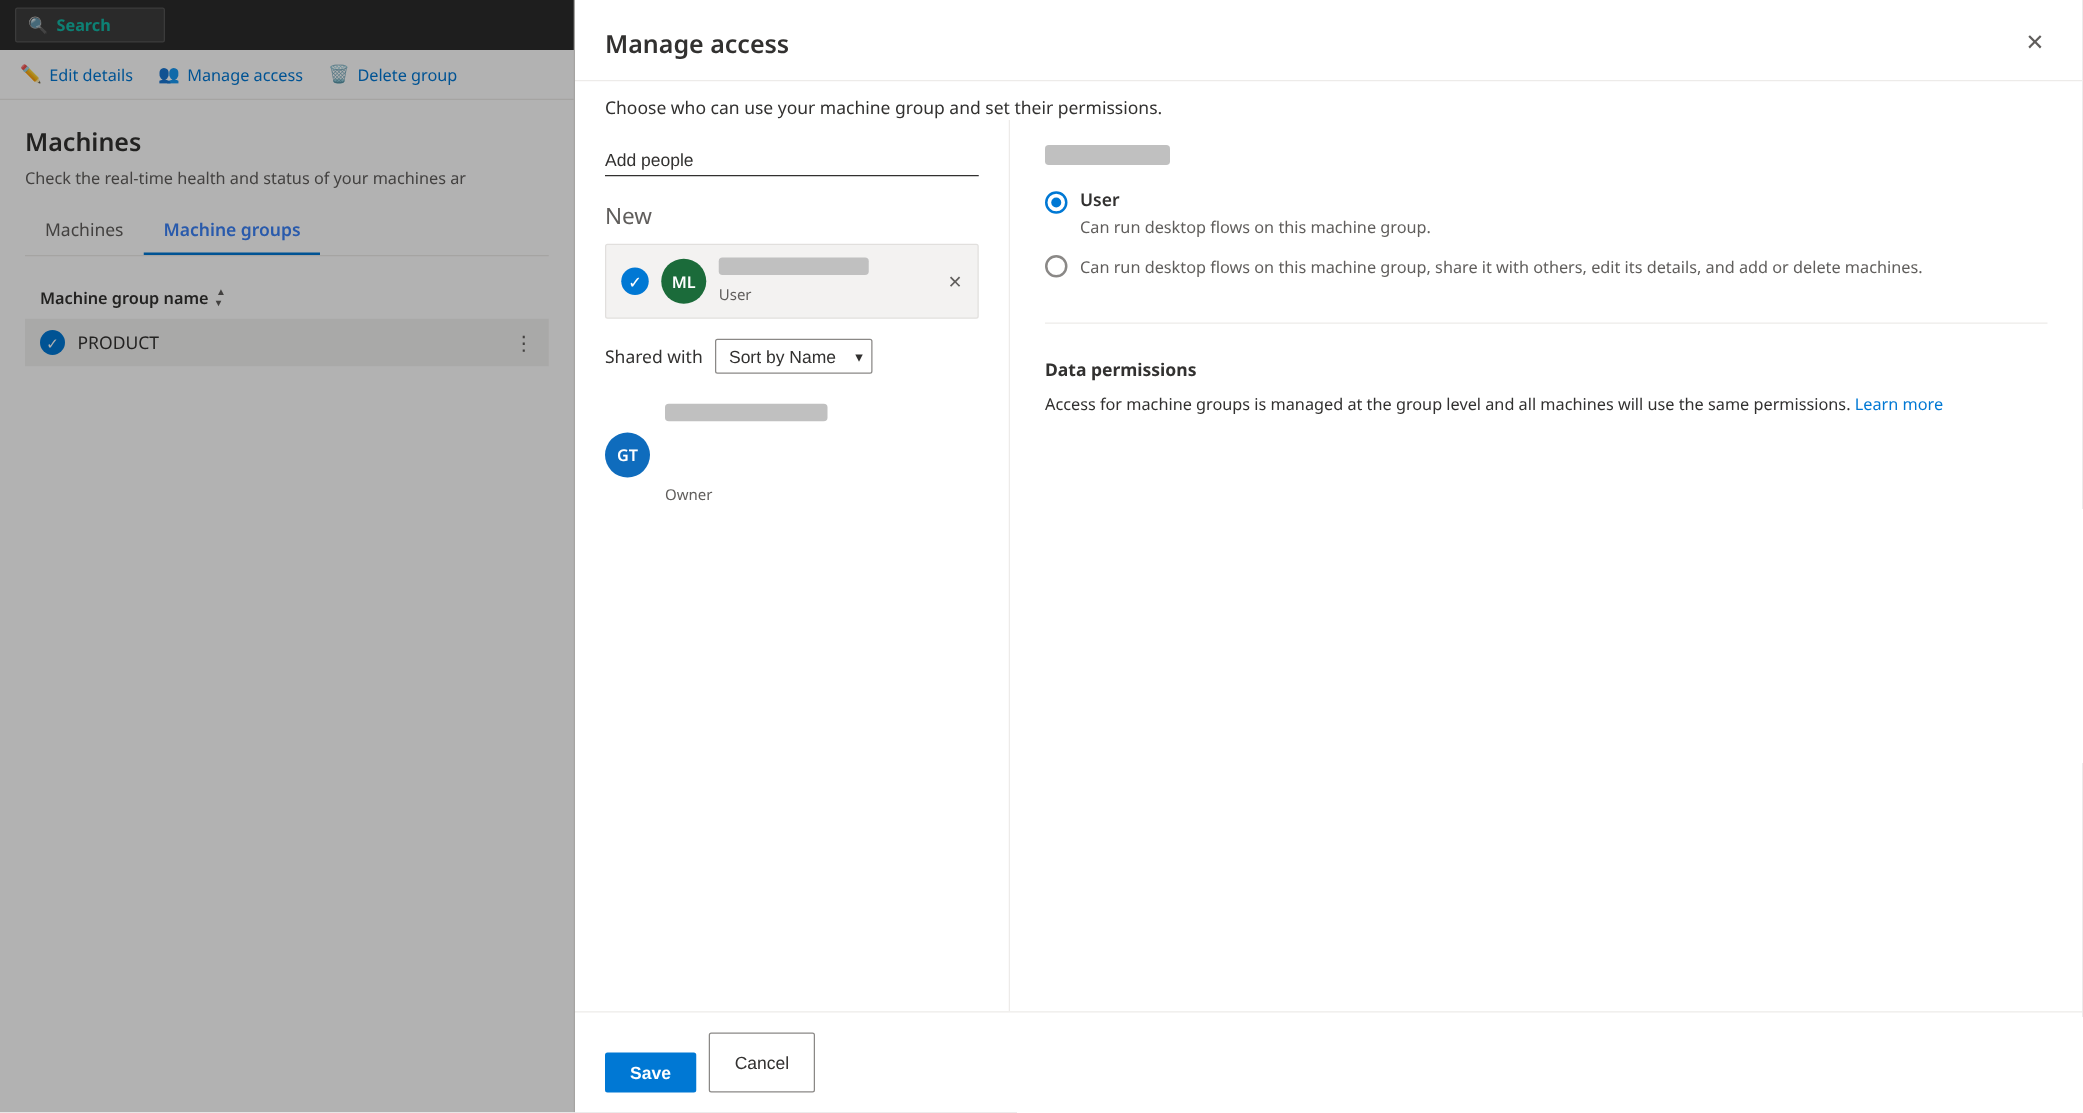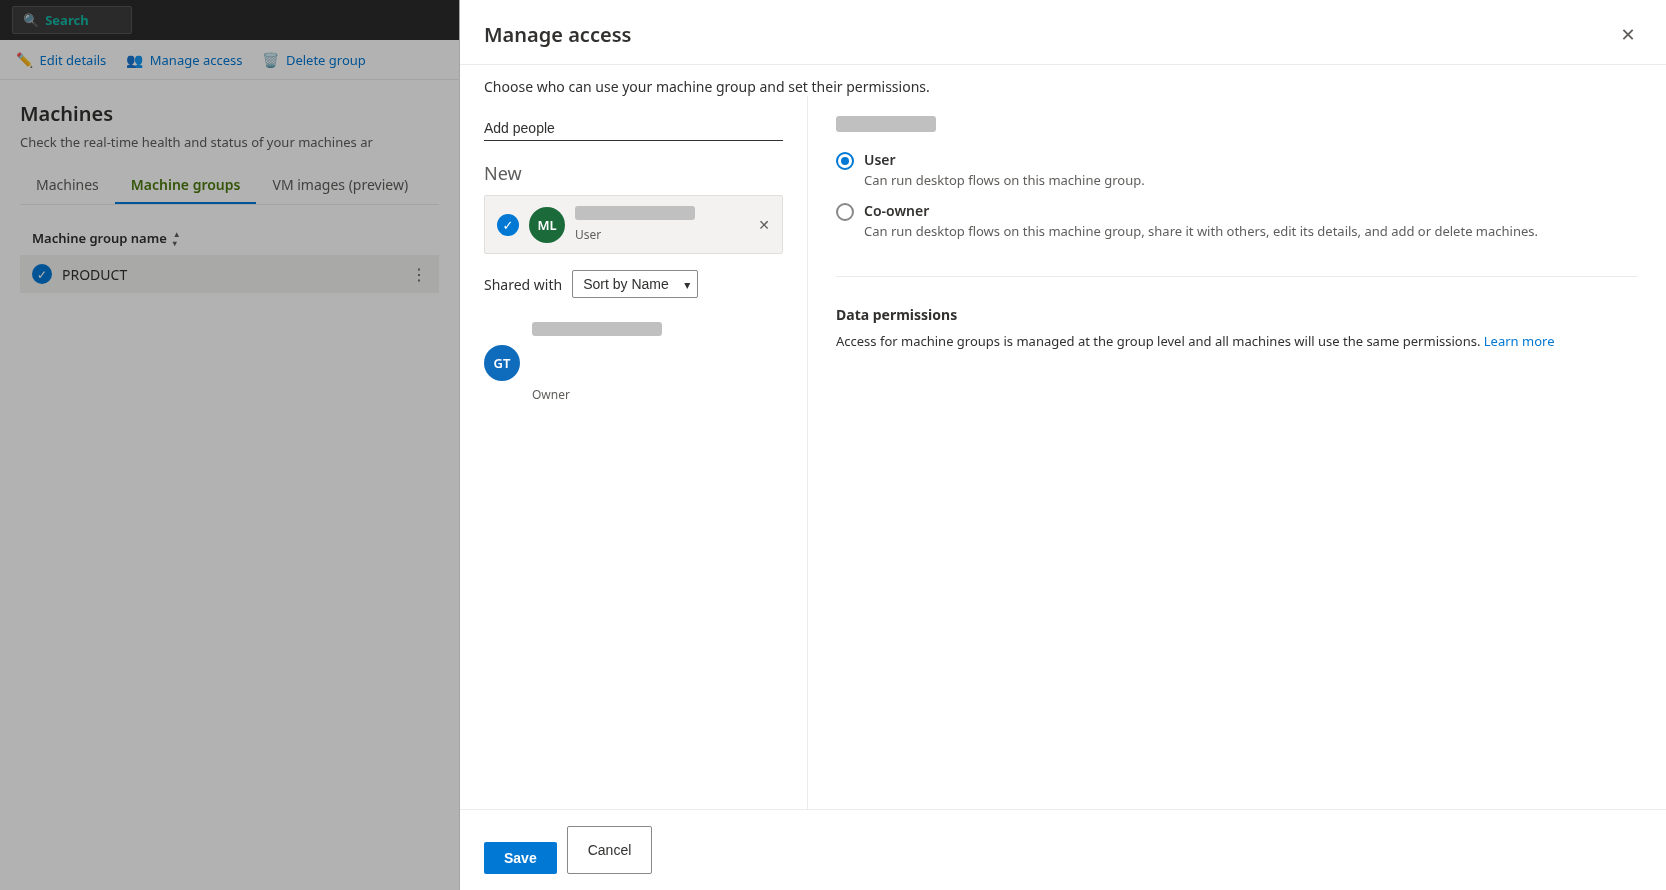--- a/index.html
+++ b/index.html
@@ -92,21 +92,21 @@
 
     .bg-tab {
       padding: 8px 16px;
       font-size: 14px;
       color: #605e5c;
       cursor: pointer;
       border-bottom: 2px solid transparent;
     }
 
     .bg-tab.active {
-      color: #4d7c0f;
+      color: #3b82f6;
       font-weight: 600;
       border-bottom: 2px solid #0078d4;
     }
 
     .bg-table-header {
       display: flex;
       align-items: center;
       padding: 8px 12px;
       font-weight: 600;
       font-size: 13px;
@@ -540,21 +540,20 @@
     </div>
   </div>
 
   <div class="bg-content">
     <div class="bg-title">Machines</div>
     <div class="bg-subtitle">Check the real-time health and status of your machines ar</div>
 
     <div class="bg-tabs">
       <div class="bg-tab">Machines</div>
       <div class="bg-tab active">Machine groups</div>
-      <div class="bg-tab">VM images (preview)</div>
     </div>
 
     <div class="bg-table-header">
       <span>Machine group name</span>
       <div class="sort-icons">
         <span>▲</span>
         <span>▾</span>
       </div>
     </div>
 
@@ -622,21 +621,20 @@
           <div class="radio-circle selected"></div>
           <div>
             <div class="radio-label">User</div>
             <div class="radio-desc">Can run desktop flows on this machine group.</div>
           </div>
         </div>
 
         <div class="radio-option">
           <div class="radio-circle unselected"></div>
           <div>
-            <div class="radio-label">Co-owner</div>
             <div class="radio-desc">Can run desktop flows on this machine group, share it with others, edit its details, and add or delete machines.</div>
           </div>
         </div>
       </div>
 
       <hr class="divider">
 
       <div class="data-permissions-section">
         <div class="data-permissions-title">Data permissions</div>
         <div class="data-permissions-text">

